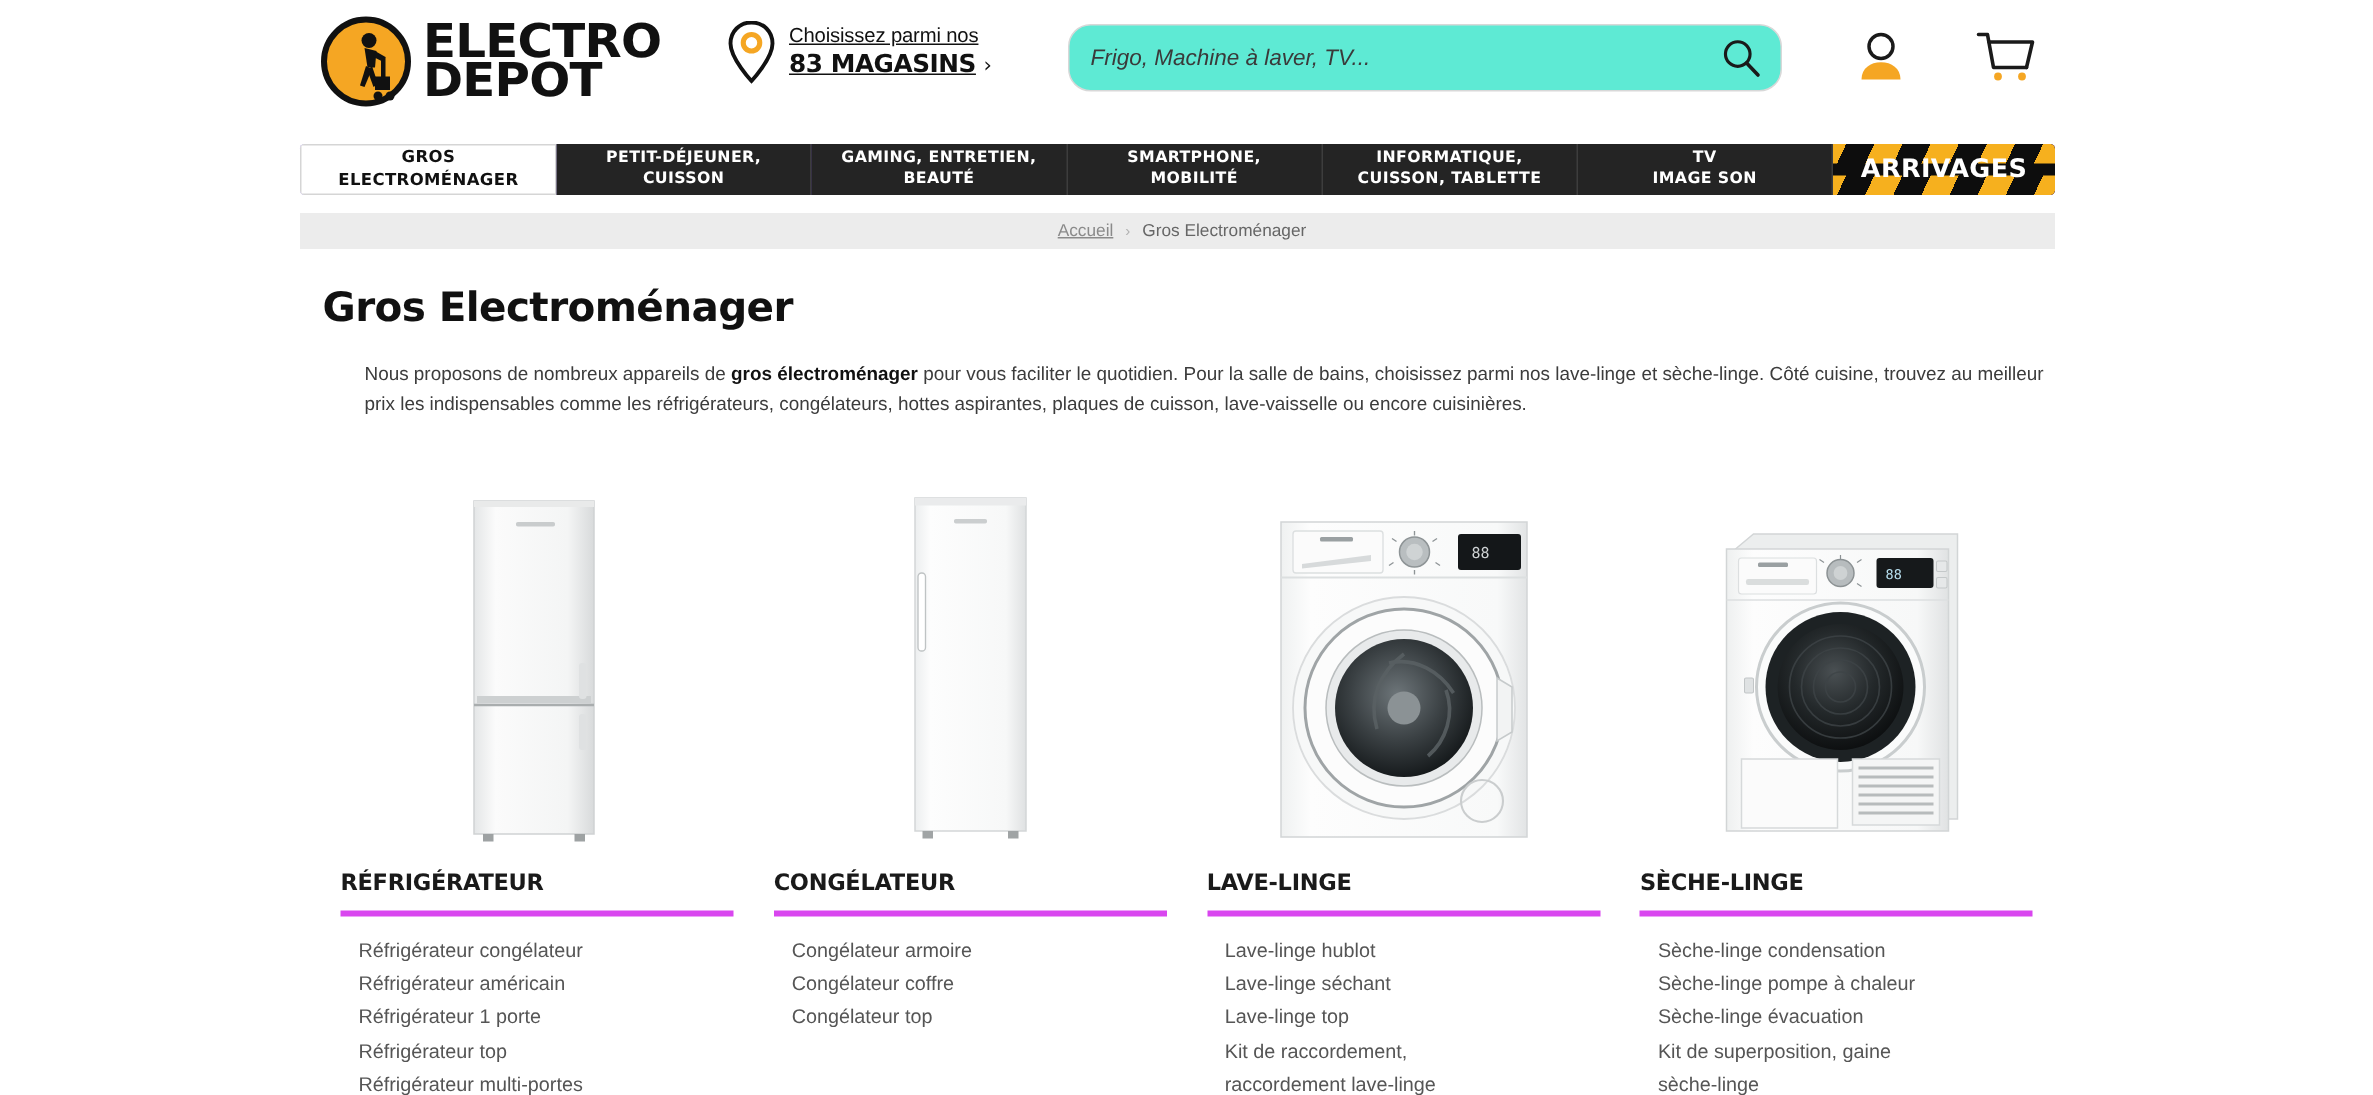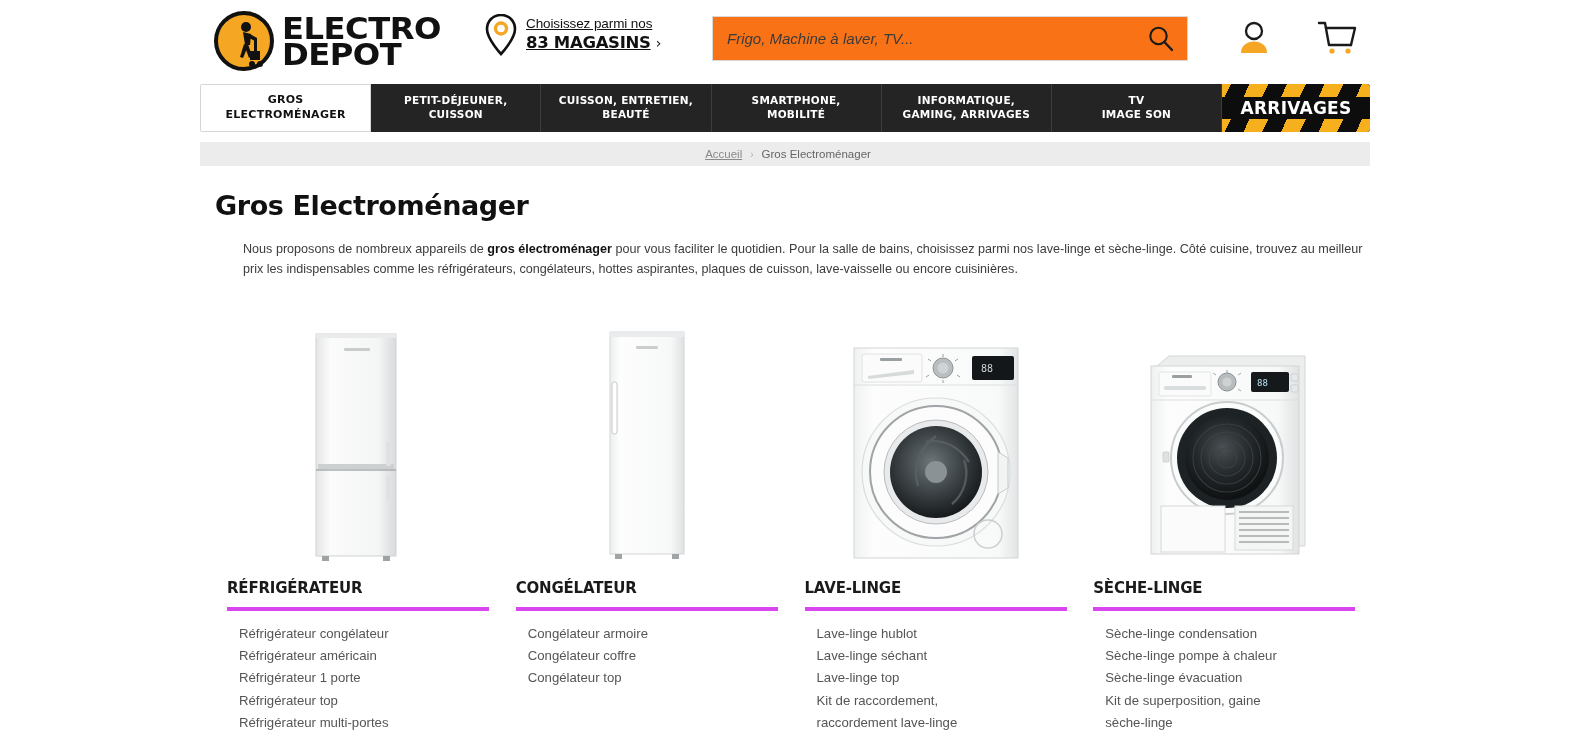--- a/index.html
+++ b/index.html
@@ -48,39 +48,39 @@
     font-family: "DejaVu Sans", sans-serif;
     font-size: 16.5px; font-weight: 700; color: #111; letter-spacing: -0.3px;
     display: flex; align-items: baseline; margin-top: 2px;
   }
   .stores-bot .num { text-decoration: underline; }
   .stores-bot .chev { font-weight: 400; font-size: 14px; margin-left: 5px; }
 
   
   .search {
     position: absolute; left: 512px; top: 16px; width: 476px; height: 45px;
-    background: #f97316; border: 1px solid #d8d8d8; border-radius: 0;
+    background: #5eead4; border: 1px solid #d8d8d8; border-radius: 15px;
     display: flex; align-items: center;
   }
   .search input {
     flex: 1; border: 0; outline: 0; background: transparent;
     font-family: "Liberation Sans", sans-serif;
     font-size: 15px; font-style: italic; color: #3a3a3a;
     padding: 0 12px 0 14px;
   }
   .search input::placeholder { color: #3a3a3a; opacity: 1; font-style: italic; }
   .search-btn { width: 52px; height: 43px; background: transparent; border: 0; cursor: pointer; display:flex; align-items:center; justify-content:center; }
 
   
   .acct { position: absolute; left: 1032px; top: 16px; width: 44px; height: 44px; cursor: pointer; }
   .cart { position: absolute; left: 1114px; top: 16px; width: 46px; height: 44px; cursor: pointer; }
 
   
   .nav {
-    position: absolute; left: 200px; top: 84px; width: 1170px; height: 48px;
+    position: absolute; left: 200px; top: 96px; width: 1170px; height: 34px;
     display: flex; border-radius: 3px; overflow: hidden;
     background: #8b5cf6;
   }
   .nav-item {
     flex: 1 1 0; display: flex; align-items: center; justify-content: center; text-align: center;
     color: #fff; background: #242424;
     font-family: "DejaVu Sans", sans-serif;
     font-weight: 700; font-size: 10.5px; line-height: 1.33; letter-spacing: 0.25px;
     border-right: 1px solid #3d3d3d; cursor: pointer; padding: 0 4px;
   }
@@ -220,33 +220,33 @@
     </div>
 
     <div class="nav-item">
       <span>
         <span>PETIT-DÉJEUNER,</span><br><span>CUISSON</span>
       </span>
     </div>
 
     <div class="nav-item">
       <span>
-        <span>CUISSON, ENTRETIEN,</span><br><span>BEAUTÉ</span>
+        <span>GAMING, ENTRETIEN,</span><br><span>BEAUTÉ</span>
       </span>
     </div>
 
     <div class="nav-item">
       <span>
         <span>SMARTPHONE,</span><br><span>MOBILITÉ</span>
       </span>
     </div>
 
     <div class="nav-item">
       <span>
-        <span>INFORMATIQUE,</span><br><span>GAMING, ARRIVAGES</span>
+        <span>INFORMATIQUE,</span><br><span>CUISSON, TABLETTE</span>
       </span>
     </div>
 
     <div class="nav-item">
       <span>
         <span>TV</span><br><span>IMAGE SON</span>
       </span>
     </div>
 
     <div class="nav-item arrivages">

